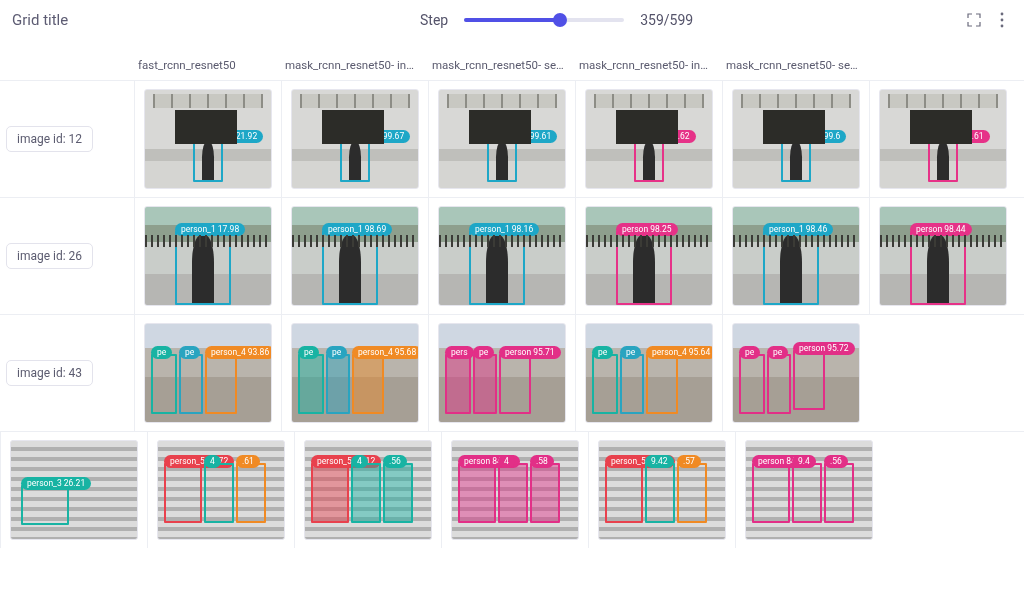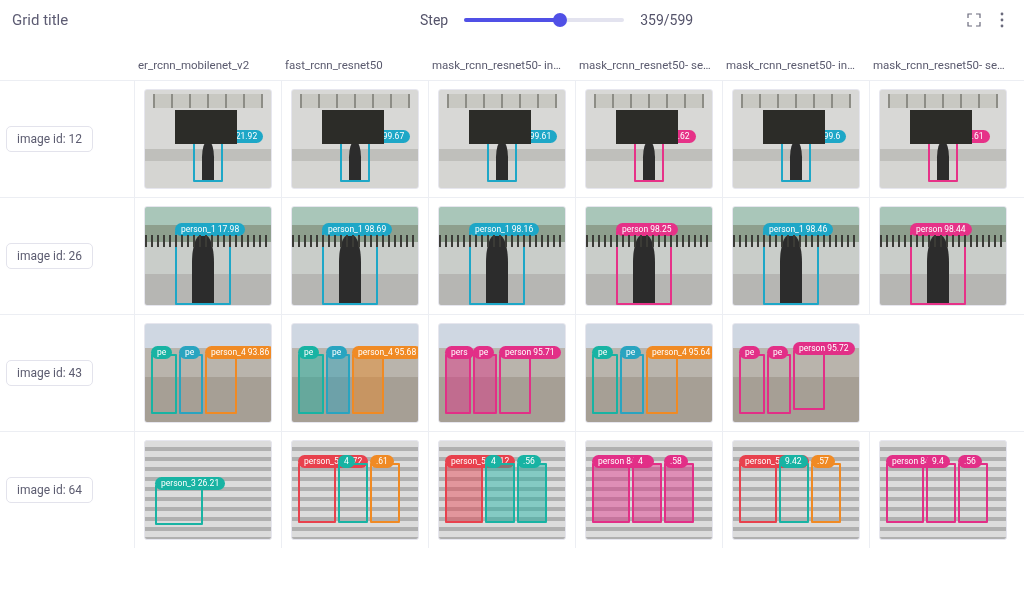--- a/index.html
+++ b/index.html
@@ -220,21 +220,20 @@
         <circle cx="2" cy="2" r="1.4"></circle>
           <circle cx="2" cy="8" r="1.4"></circle>
           <circle cx="2" cy="14" r="1.4"></circle>
       </svg>
     </div>
   </div>
 </div>
 
 <div class="grid">
   <div class="col-headers" id="col-headers">
-      <div class="col-head">er_rcnn_mobilenet_v2</div>
       <div class="col-head">fast_rcnn_resnet50</div>
       <div class="col-head">mask_rcnn_resnet50- in…</div>
       <div class="col-head">mask_rcnn_resnet50- se…</div>
       <div class="col-head">mask_rcnn_resnet50- in…</div>
       <div class="col-head">mask_rcnn_resnet50- se…</div>
     </div>
   <div id="rows">
       <div class="row">
         <div class="row-label">
           <div class="row-chip">image id: 12</div>
@@ -414,23 +413,20 @@
             <div class="det c-mag" style="left: 34px; top: 30px; width: 24px; height: 60px;">
               <div class="tag">pe</div>
             </div>
             <div class="det c-mag" style="left: 60px; top: 26px; width: 32px; height: 60px;">
               <div class="tag">person 95.72</div>
             </div>
           </div>
         </div>
       </div>
       <div class="row">
-        <div class="row-label">
-          <div class="row-chip">image id: 64</div>
-        </div>
         <div class="cell">
           <div class="thumb scene-cross">
             <div class="det c-teal" style="left: 10px; top: 44px; width: 48px; height: 40px;">
               <div class="tag">person_3 26.21</div>
             </div>
           </div>
         </div>
         <div class="cell">
           <div class="thumb scene-cross">
             <div class="det c-red" style="left: 6px; top: 22px; width: 38px; height: 60px;">

